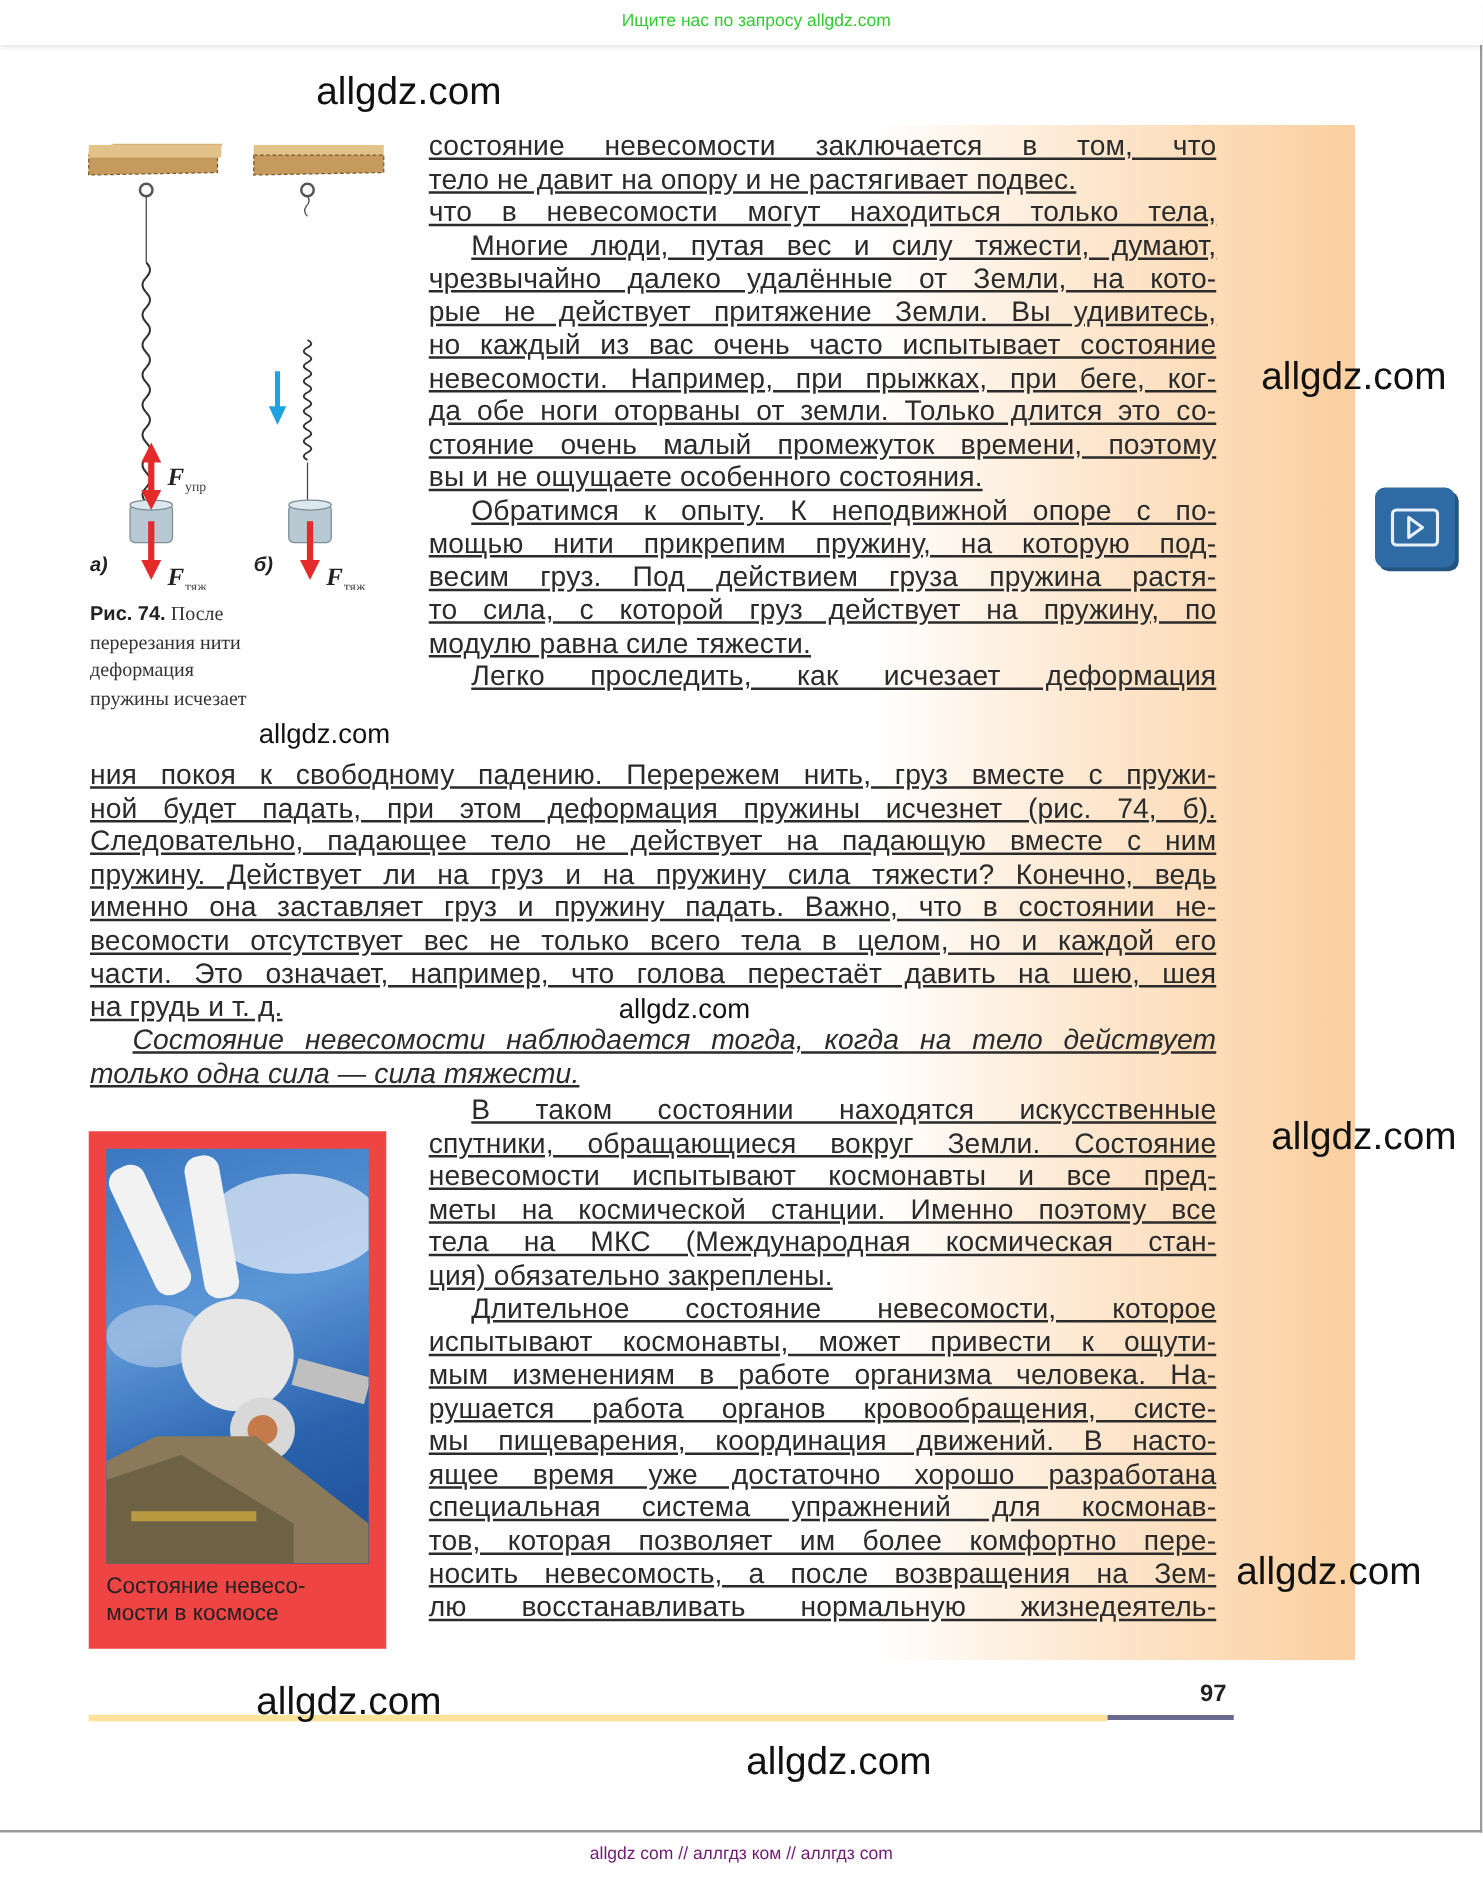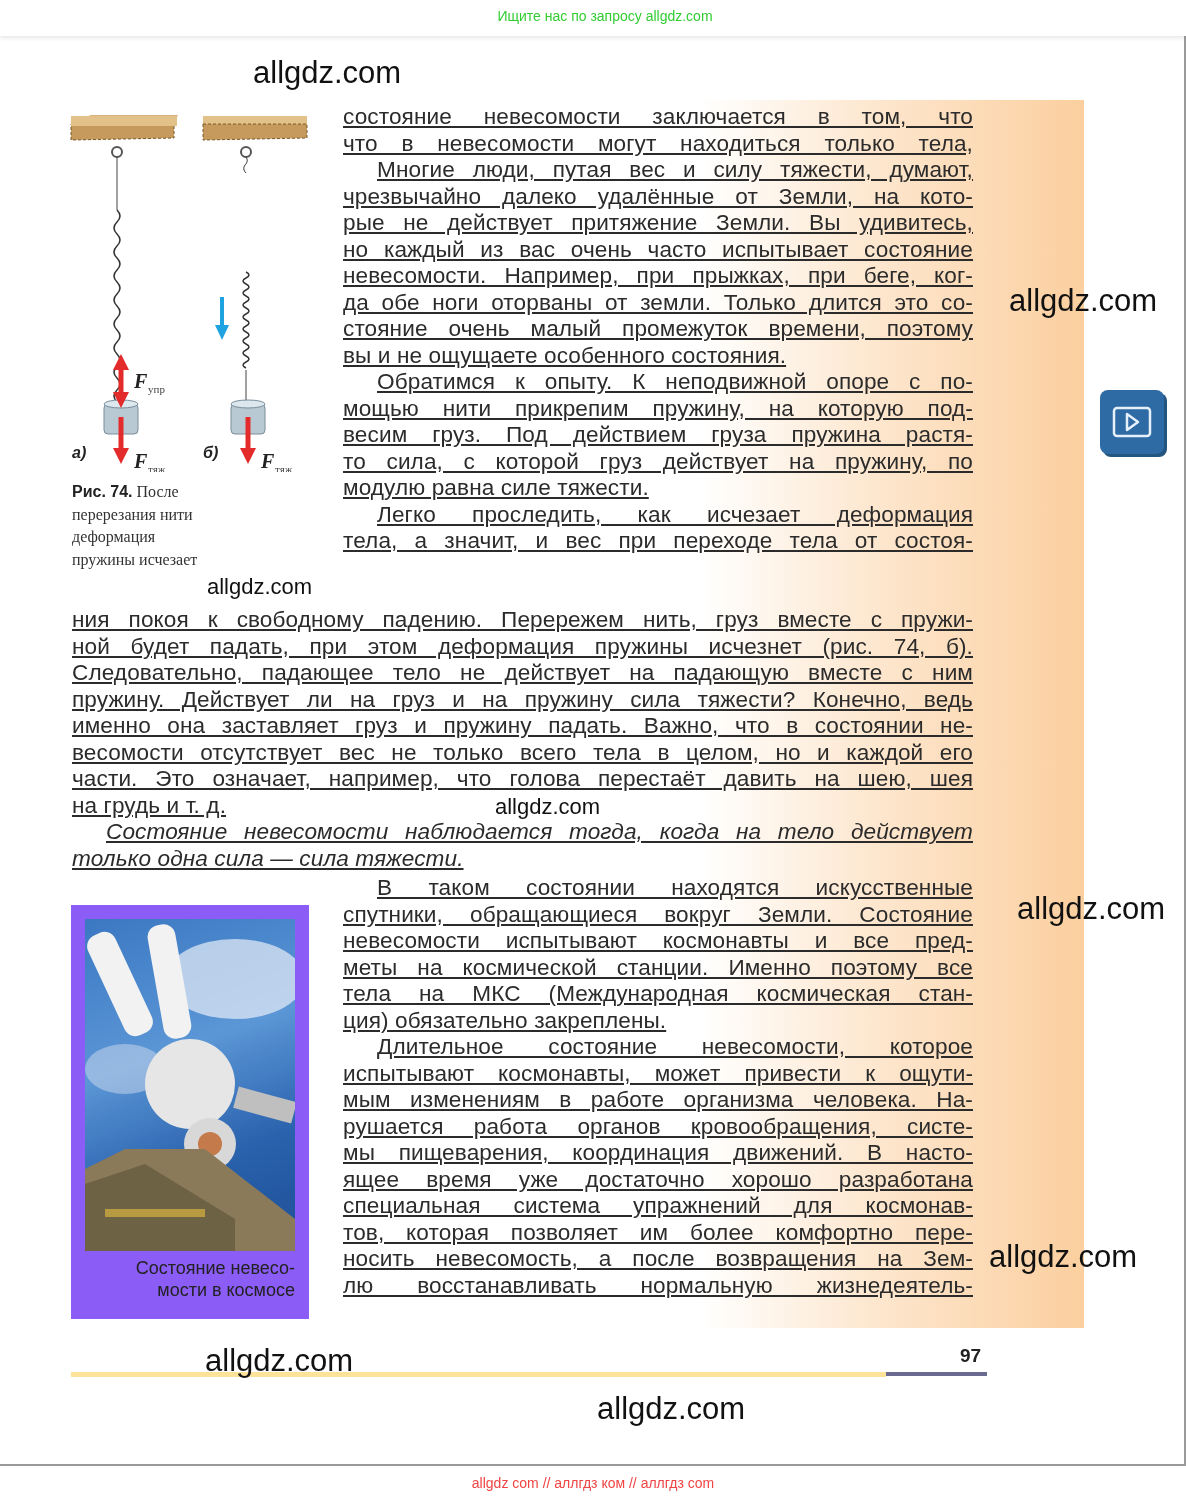--- a/index.html
+++ b/index.html
@@ -12,32 +12,32 @@
     background:linear-gradient(to right, rgba(255,255,255,0) 0%, #fde7cf 45%, #fbcf9f 100%); }
   .text { position:absolute; color:#2b2b2b; font-size:22.6px; line-height:26.5px; text-align:justify; letter-spacing:0.1px; font-family:"Liberation Sans", sans-serif; }
   .text .line { display:block; text-align:justify; text-align-last:justify; white-space:nowrap; height:26.5px;text-decoration:underline; }
   .text .line.last { text-align-last:left; }
   .indent { padding-left:34px; }
   .italic { font-style:italic; }
   .fig { position:absolute; left:66px; top:76px; width:250px; height:360px; }
   .fig-label { position:absolute; font-style:italic; font-weight:bold; font-size:16px; color:#222; }
   .caption { position:absolute; left:72px; top:445px; width:220px; font-family:"Liberation Serif", serif; font-size:16px; line-height:22.5px; color:#333; }
   .caption b { font-family:"Liberation Sans", sans-serif; font-weight:bold; color:#222; }
-  .photo-box { position:absolute; left:71px; top:869px; width:238px; height:414px; background:#8b5cf6;text-align:right; }
+  .photo-box { position:absolute; left:71px; top:869px; width:238px; height:414px; background:#ef4444; }
   .photo { position:absolute; left:14px; top:14px; width:210px; height:332px; overflow:hidden;
     background:linear-gradient(160deg,#3b78c2 0%,#5b96d6 40%,#2a62ad 70%,#1d4f96 100%); }
   .photo-caption { position:absolute; left:14px; top:352px; width:210px; font-size:18px; line-height:22px; color:#222; }
   .wm { position:absolute; color:#111; font-size:31px; font-family:"Liberation Sans", sans-serif; }
   .wm.small { font-size:22px; }
   .footer-line-y { position:absolute; left:71px; top:1336px; width:815px; height:5px; background:#fde29a; }
   .footer-line-b { position:absolute; left:886px; top:1336px; width:101px; height:4px; background:#6a6a90; }
   .page-num { position:absolute; left:960px; top:1309px; font-size:19px; font-weight:bold; color:#222; }
   .video-btn { position:absolute; left:1100px; top:354px; width:64px; height:64px; background:#2e6aa4; border-radius:8px; box-shadow:3px 3px 0 #24557f; cursor:pointer; }
   .bottom-bar { position:absolute; left:0; top:1466px; width:1186px; height:36px; text-align:center; }
-  .bottom-text { color:#ef4444; font-size:14px; position:relative; top:8px;margin-top:44px; }
+  .bottom-text { color:#701a75; font-size:14px; position:relative; top:8px;margin-top:44px; }
 </style>
 </head>
 <body>
 
 <div class="topbar">
   <div class="topbar-text">Ищите нас по запросу allgdz.com</div>
 </div>
 
 <div class="viewer">
   <div class="page">
@@ -94,36 +94,36 @@
     <div class="caption">
       <b>Рис. 74.</b>
       <span>После</span><br>
       <span>перерезания нити</span><br>
       <span>деформация</span><br>
       <span>пружины исчезает</span>
     </div>
 
     <div class="text" style="left:343px;top:68px;width:630px;">
       <span class="line">состояние невесомости заключается в том, что</span>
+      <span class="line last">тело не давит на опору и не растягивает подвес.</span>
       <span class="line">что в невесомости могут находиться только тела,</span>
       <span class="line indent">Многие люди, путая вес и силу тяжести, думают,</span>
       <span class="line">чрезвычайно далеко удалённые от Земли, на кото-</span>
       <span class="line">рые не действует притяжение Земли. Вы удивитесь,</span>
       <span class="line">но каждый из вас очень часто испытывает состояние</span>
       <span class="line">невесомости. Например, при прыжках, при беге, ког-</span>
       <span class="line">да обе ноги оторваны от земли. Только длится это со-</span>
       <span class="line">стояние очень малый промежуток времени, поэтому</span>
       <span class="line last">вы и не ощущаете особенного состояния.</span>
       <span class="line indent">Обратимся к опыту. К неподвижной опоре с по-</span>
       <span class="line">мощью нити прикрепим пружину, на которую под-</span>
       <span class="line">весим груз. Под действием груза пружина растя-</span>
       <span class="line">то сила, с которой груз действует на пружину, по</span>
       <span class="line last">модулю равна силе тяжести.</span>
       <span class="line indent">Легко проследить, как исчезает деформация</span>
-      <span class="line">тела, а значит, и вес при переходе тела от состоя-</span>
     </div>
 
     <div class="text" style="left:72px;top:571px;width:901px;">
       <span class="line">ния покоя к свободному падению. Перережем нить, груз вместе с пружи-</span>
       <span class="line">ной будет падать, при этом деформация пружины исчезнет (рис. 74, б).</span>
       <span class="line">Следовательно, падающее тело не действует на падающую вместе с ним</span>
       <span class="line">пружину. Действует ли на груз и на пружину сила тяжести? Конечно, ведь</span>
       <span class="line">именно она заставляет груз и пружину падать. Важно, что в состоянии не-</span>
       <span class="line">весомости отсутствует вес не только всего тела в целом, но и каждой его</span>
       <span class="line">части. Это означает, например, что голова перестаёт давить на шею, шея</span>

